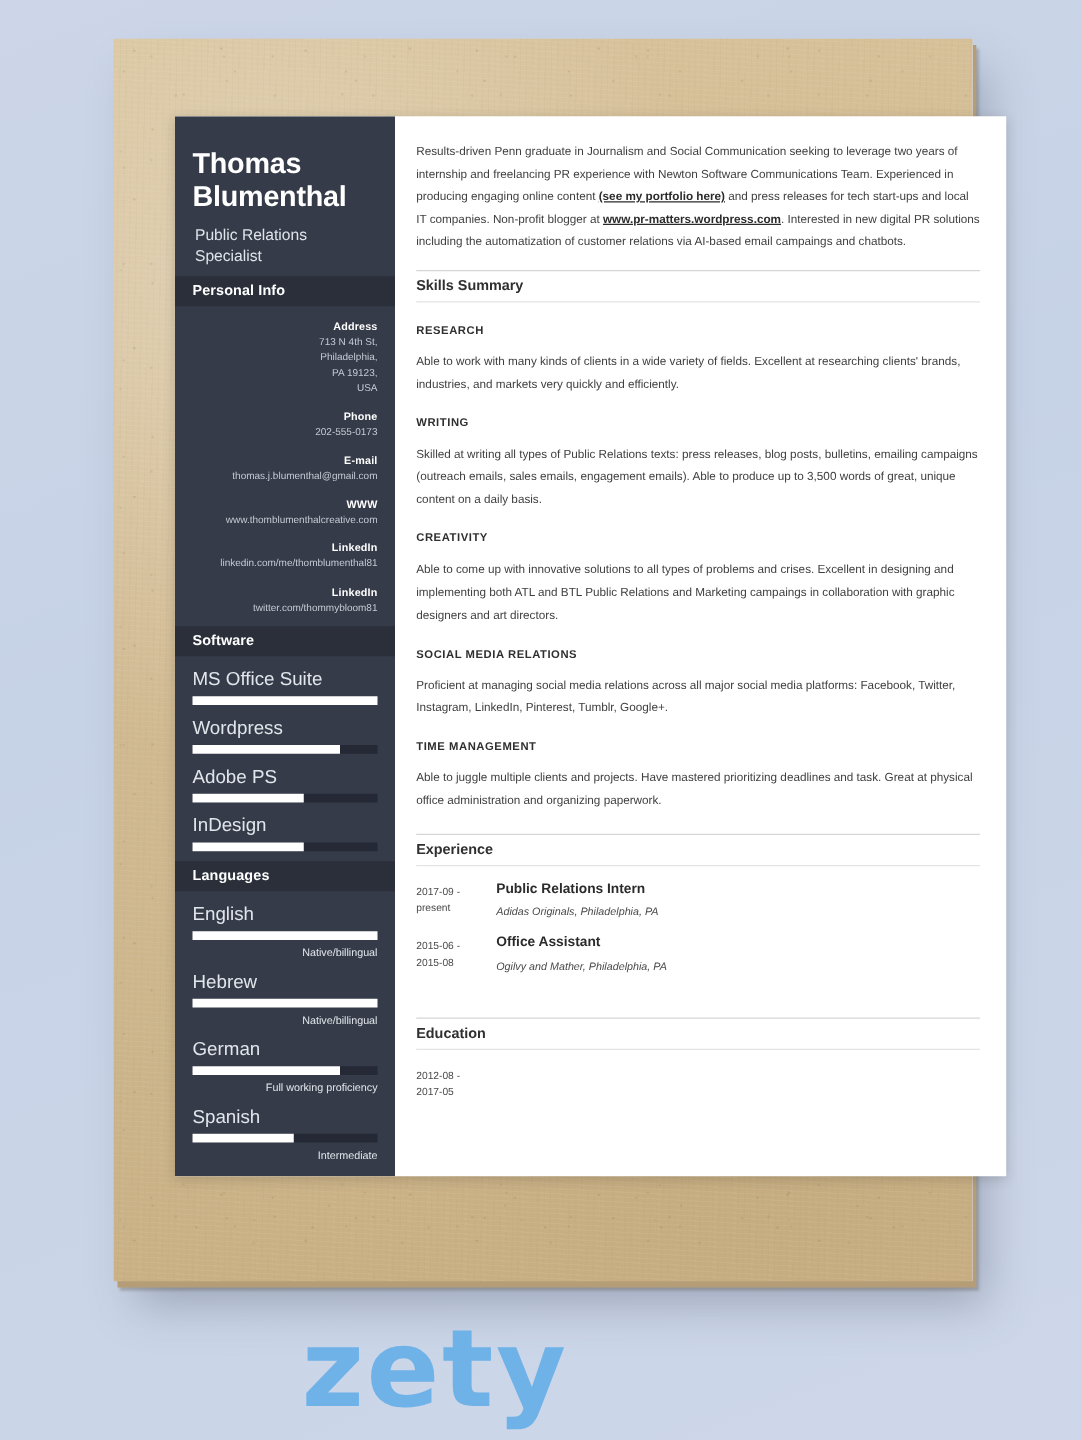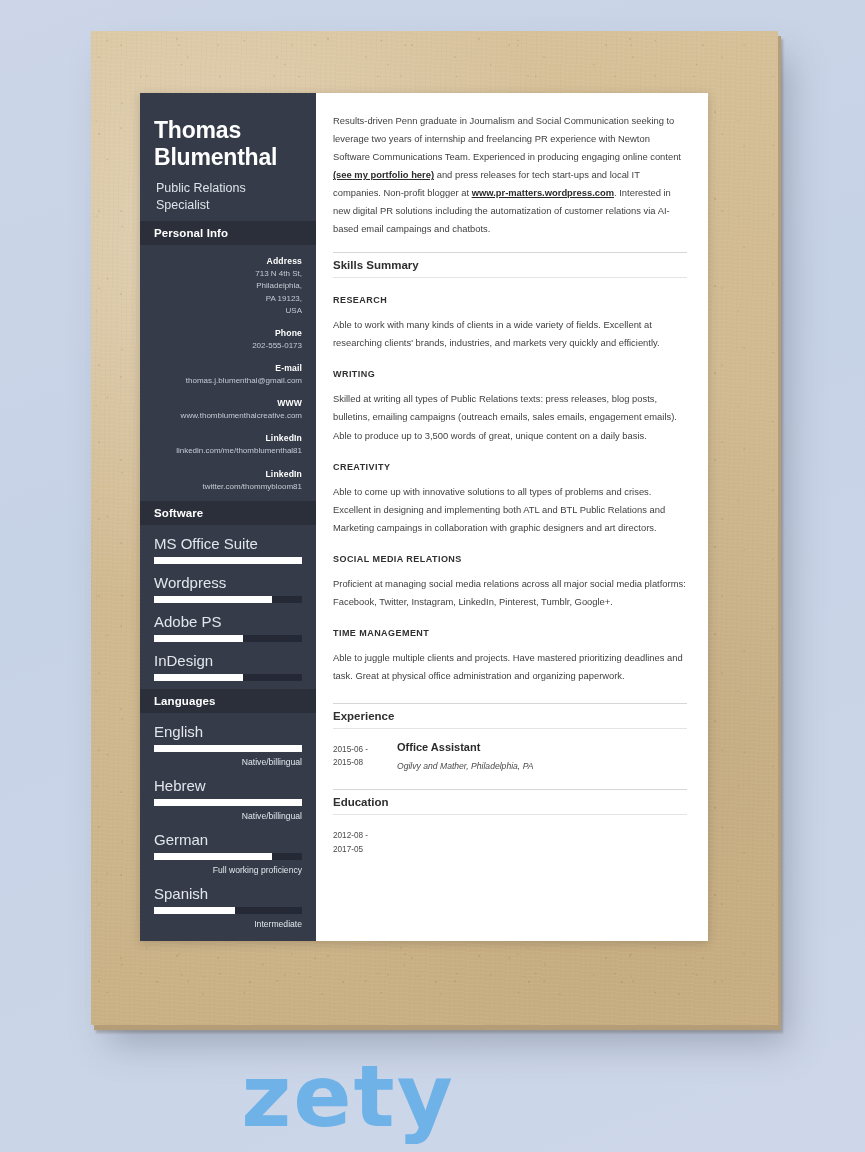--- a/index.html
+++ b/index.html
@@ -63,21 +63,21 @@
       repeating-linear-gradient(3deg, rgba(255,255,255,0.16) 0px, rgba(255,255,255,0.16) 1px, rgba(0,0,0,0) 1px, rgba(0,0,0,0) 4px),
       repeating-linear-gradient(91deg, rgba(125,100,60,0.10) 0px, rgba(125,100,60,0.10) 1px, rgba(0,0,0,0) 1px, rgba(0,0,0,0) 5px);
     pointer-events: none;
   }
 
   
   #resume {
     position: absolute;
     left: 140px;
     top: 93px;
-    width: 568px;
+    width: 665px;
     height: 848px;
     background: #ffffff;
     display: flex;
     box-shadow: 0 2px 9px rgba(60,55,45,0.22);
     overflow: hidden;
   }
 
   
   .sidebar {
     width: 176px;
@@ -382,31 +382,41 @@
         <div class="sub-head">SOCIAL MEDIA RELATIONS</div>
         <p class="sub-body">Proficient at managing social media relations across all major social media platforms: Facebook, Twitter, Instagram, LinkedIn, Pinterest, Tumblr, Google+.</p>
         <div class="sub-head">TIME MANAGEMENT</div>
         <p class="sub-body">Able to juggle multiple clients and projects. Have mastered prioritizing deadlines and task. Great at physical office administration and organizing paperwork.</p>
       </div>
 
     <div class="sec-head" style="margin-top:18px;">Experience</div>
     <div id="experience-container">
         <div class="entry">
           <div class="entry-date">
+            <div>2017-09 -</div>
+            <div>present</div>
+          </div>
+          <div class="entry-body">
+            <div class="entry-title">Public Relations Intern</div>
+            <div class="entry-sub">Adidas Originals, Philadelphia, PA</div>
+          </div>
+        </div>
+        <div class="entry">
+          <div class="entry-date">
             <div>2015-06 -</div>
             <div>2015-08</div>
           </div>
           <div class="entry-body">
             <div class="entry-title">Office Assistant</div>
             <div class="entry-sub">Ogilvy and Mather, Philadelphia, PA</div>
           </div>
         </div>
       </div>
 
-    <div class="sec-head" style="margin-top:17px;">Education</div>
+    <div class="sec-head" style="margin-top:34px;">Education</div>
     <div id="education-container">
         <div class="entry">
           <div class="entry-date">
             <div>2012-08 -</div>
             <div>2017-05</div>
           </div>
         </div>
       </div>
 
   </section>

